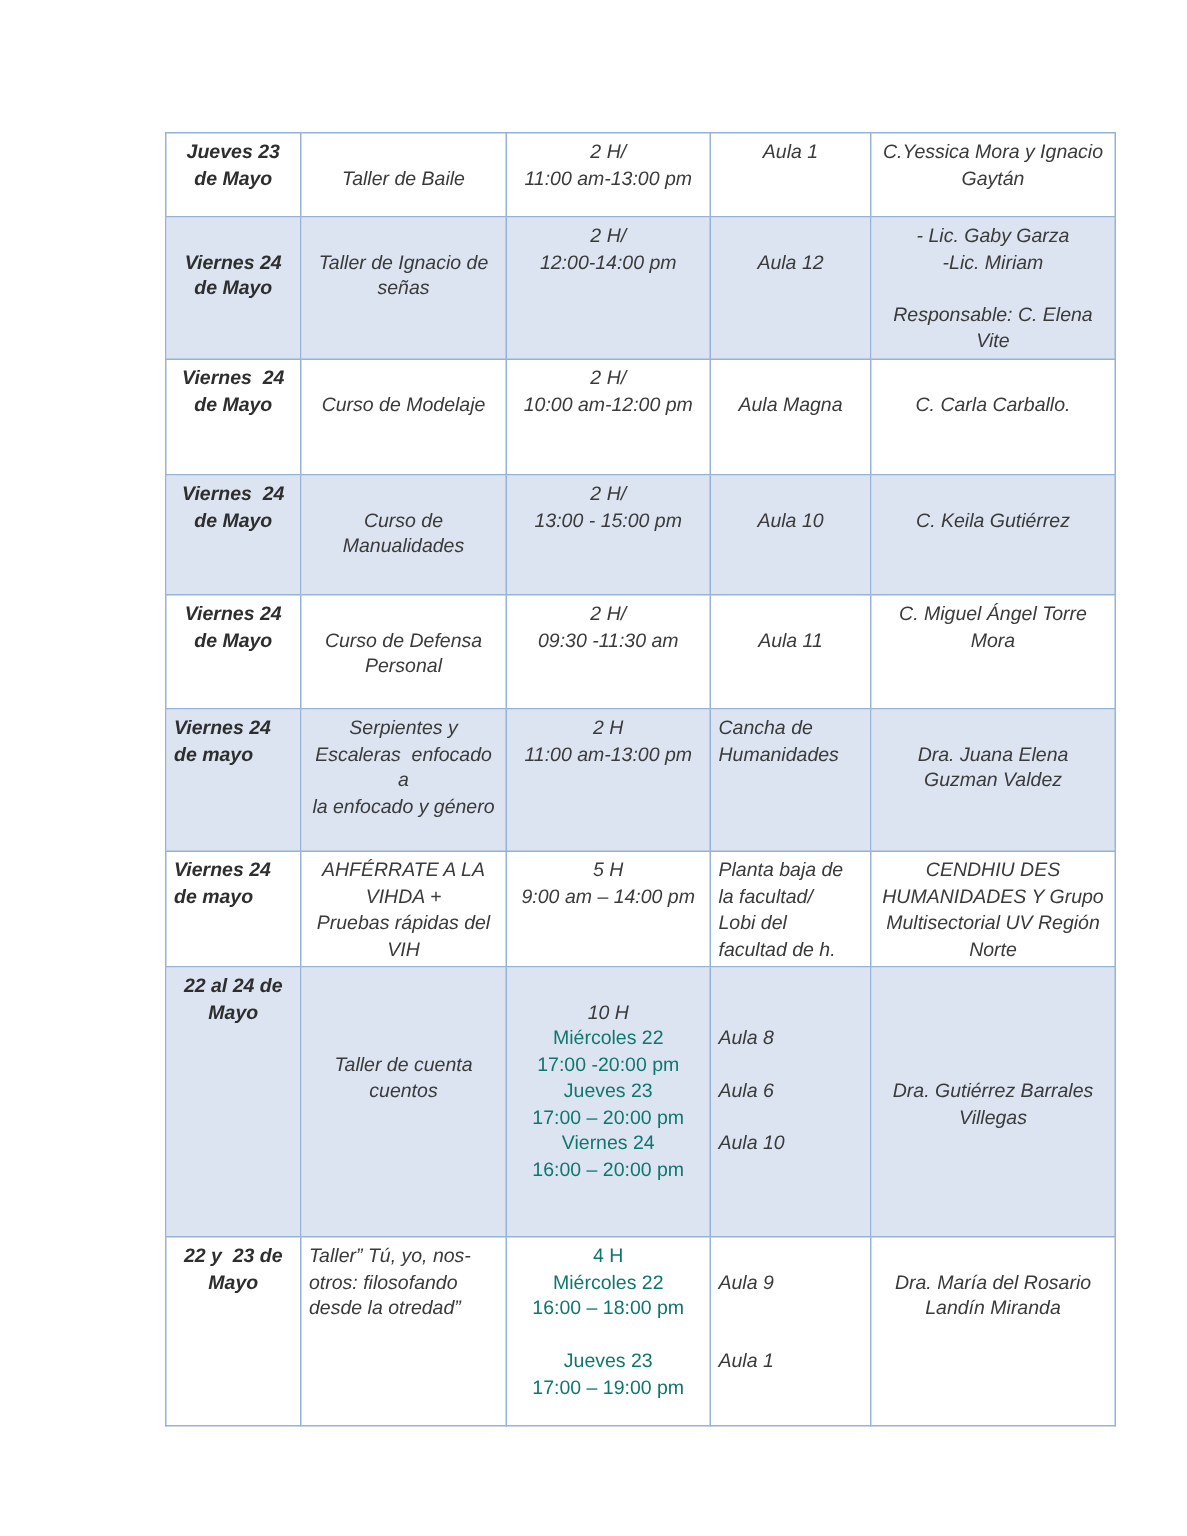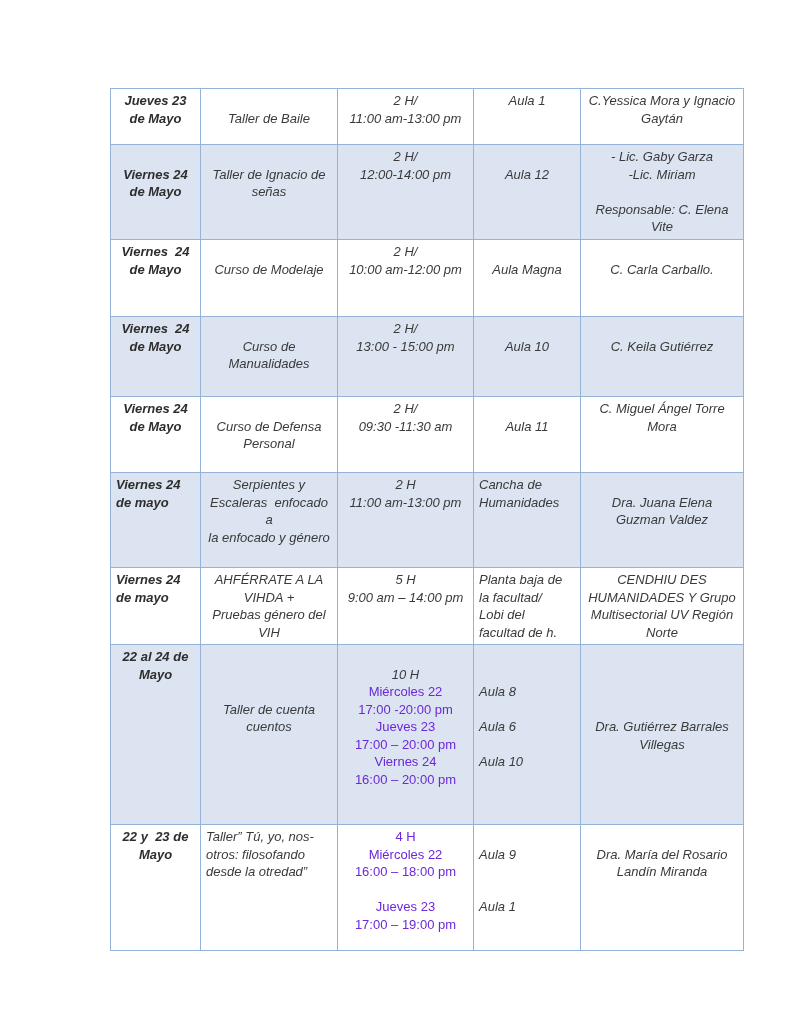--- a/index.html
+++ b/index.html
@@ -39,21 +39,21 @@
   }
   table.schedule tr.shaded td { background: #dbe4f0; }
   table.schedule td.bold { font-weight: 700; color: #2e2e2e; }
   table.schedule td.align-left { text-align: left; }
   .cell-line {
     min-height: 17.5px;
     white-space: pre-wrap;
   }
   .cell-line.plain {
     font-style: normal;
-    color: #6d28d9;
+    color: #0f766e;
   }
   
   table.schedule tr:nth-child(1) td { height: 49px; }
   table.schedule tr:nth-child(2) td { height: 88px; }
   table.schedule tr:nth-child(3) td { height: 70px; }
   table.schedule tr:nth-child(4) td { height: 73px; }
   table.schedule tr:nth-child(5) td { height: 69px; }
   table.schedule tr:nth-child(6) td { height: 88px; }
   table.schedule tr:nth-child(7) td { height: 70px; }
   table.schedule tr:nth-child(8) td { height: 173px; margin-left: 40px; }
@@ -218,21 +218,21 @@
           </td>
         </tr>
         <tr>
           <td class="bold align-left">
             <div class="cell-line">Viernes 24</div>
             <div class="cell-line">de mayo</div>
           </td>
           <td>
             <div class="cell-line">AHFÉRRATE A LA</div>
             <div class="cell-line">VIHDA +</div>
-            <div class="cell-line">Pruebas género del</div>
+            <div class="cell-line">Pruebas rápidas del</div>
             <div class="cell-line">VIH</div>
           </td>
           <td>
             <div class="cell-line">5 H</div>
             <div class="cell-line">9:00 am – 14:00 pm</div>
           </td>
           <td class="align-left">
             <div class="cell-line">Planta baja de</div>
             <div class="cell-line">la facultad/</div>
             <div class="cell-line">Lobi del</div>

